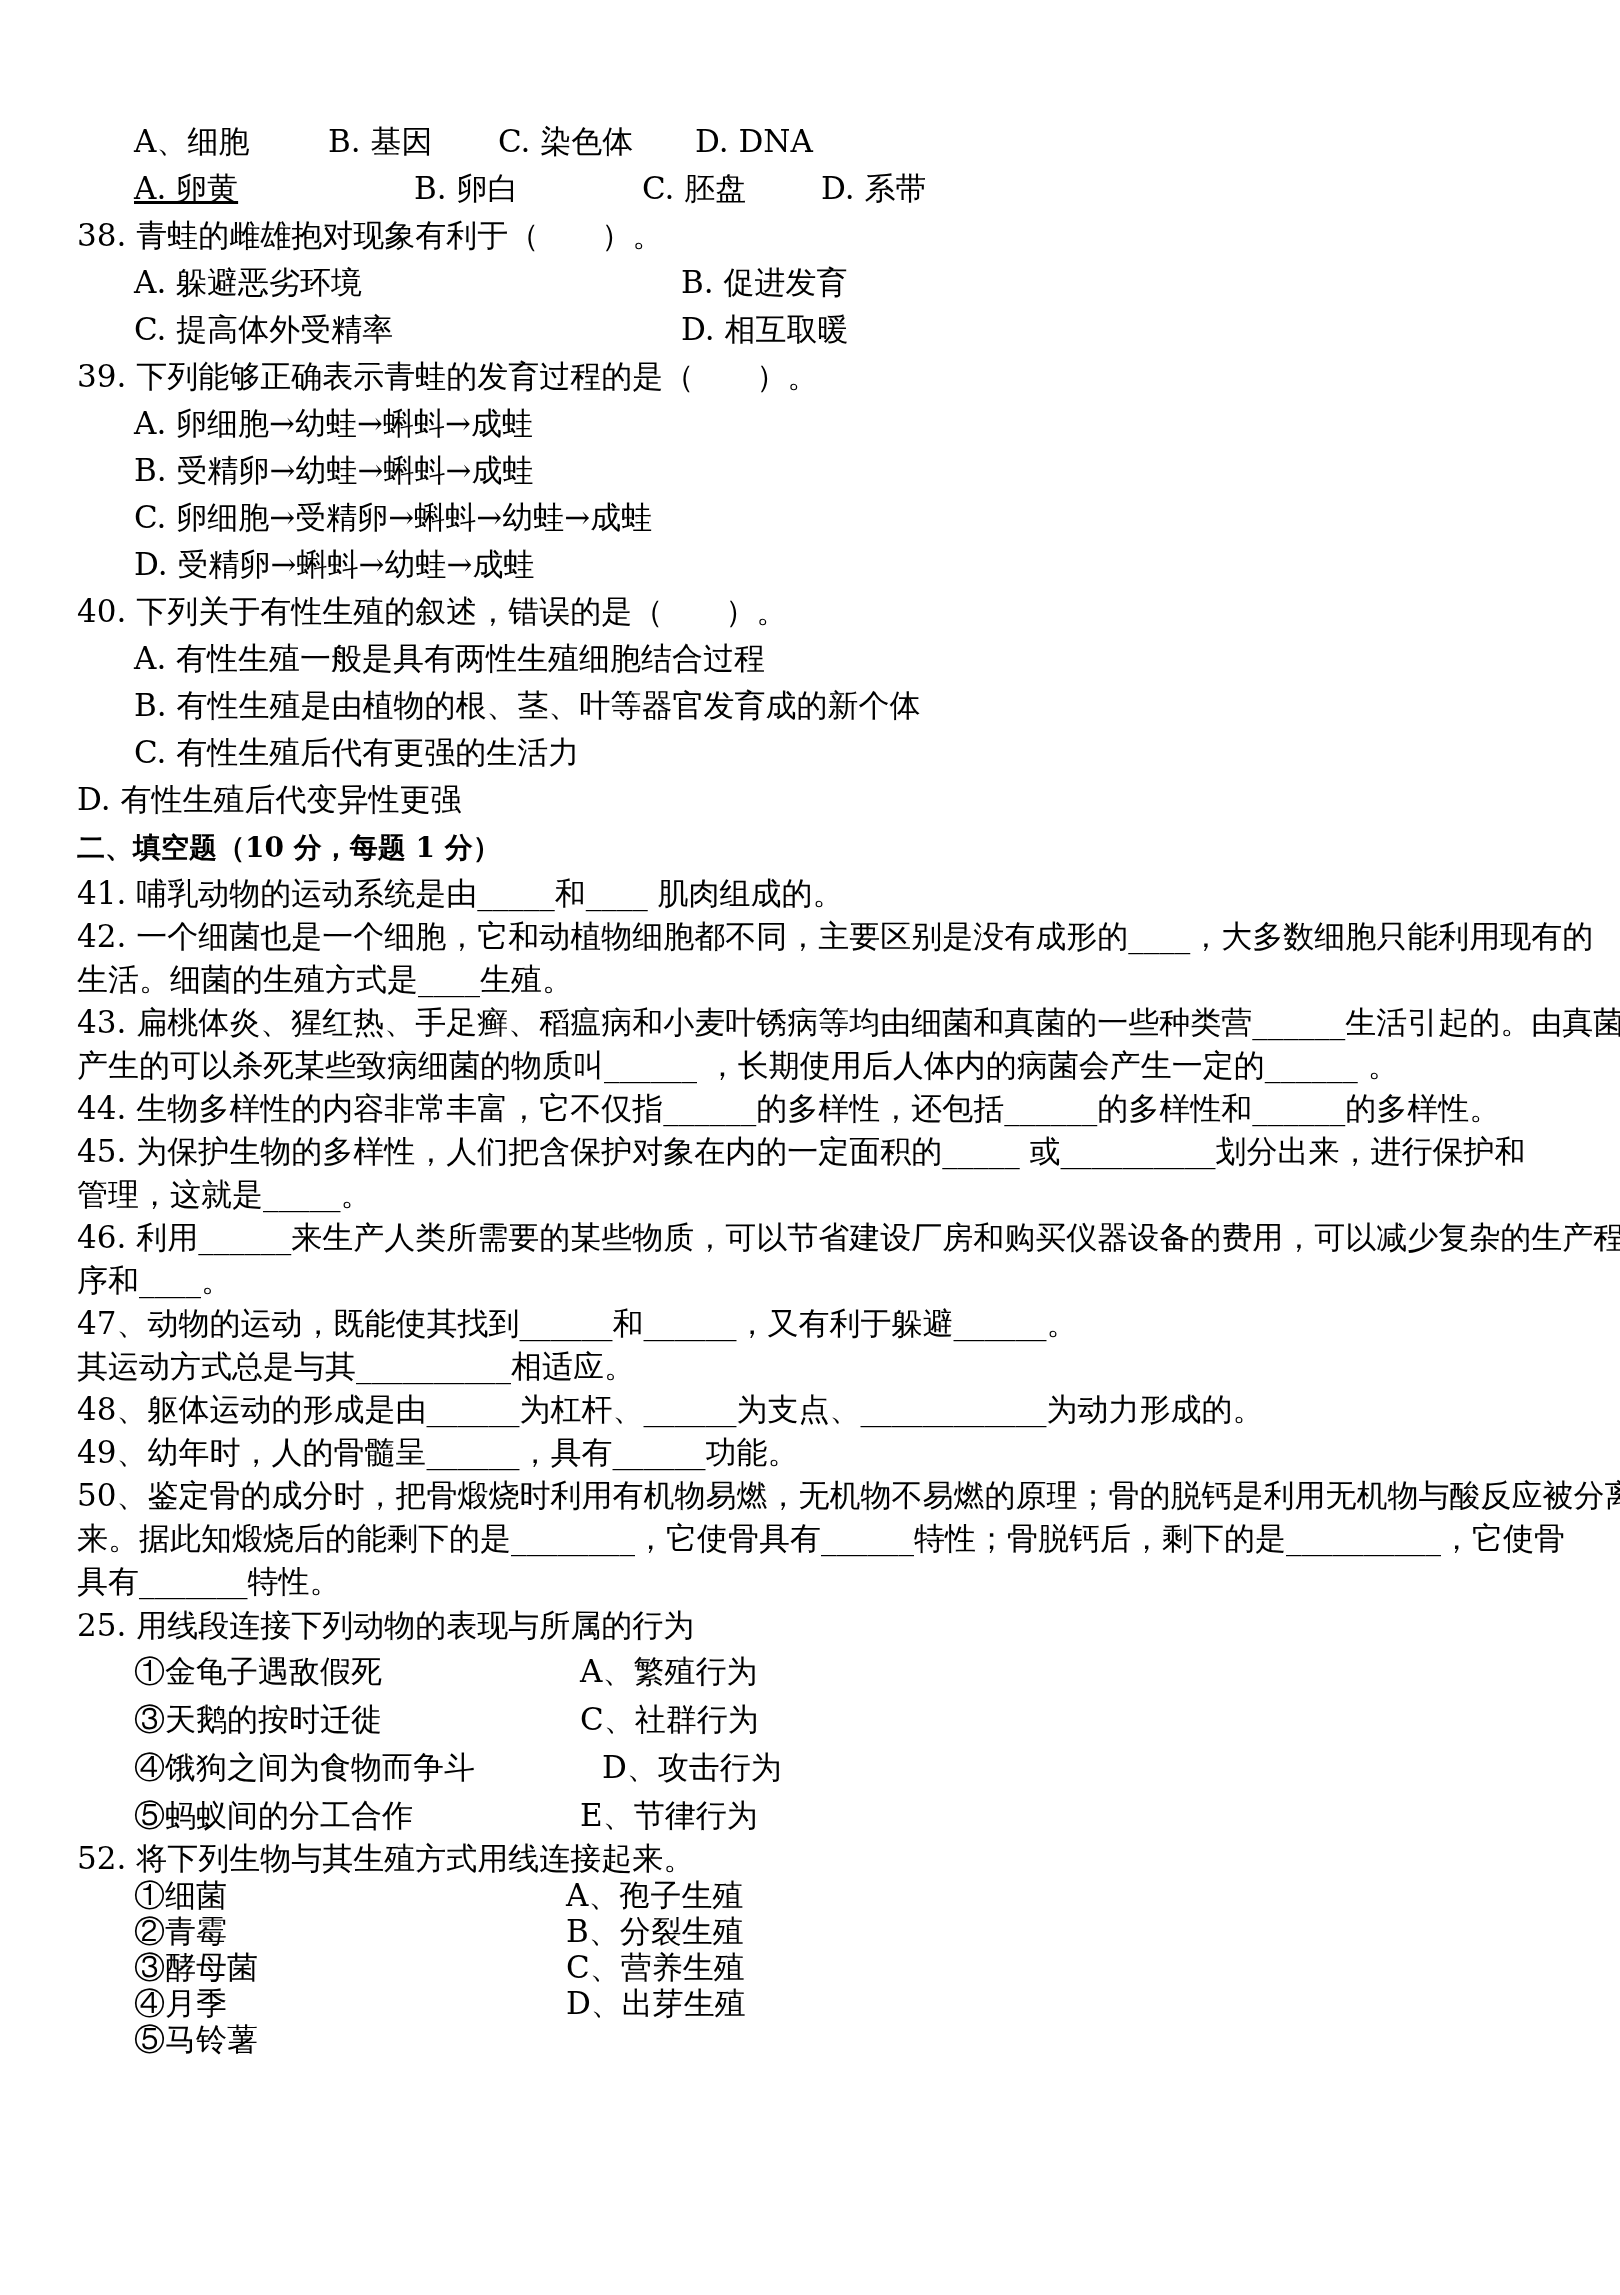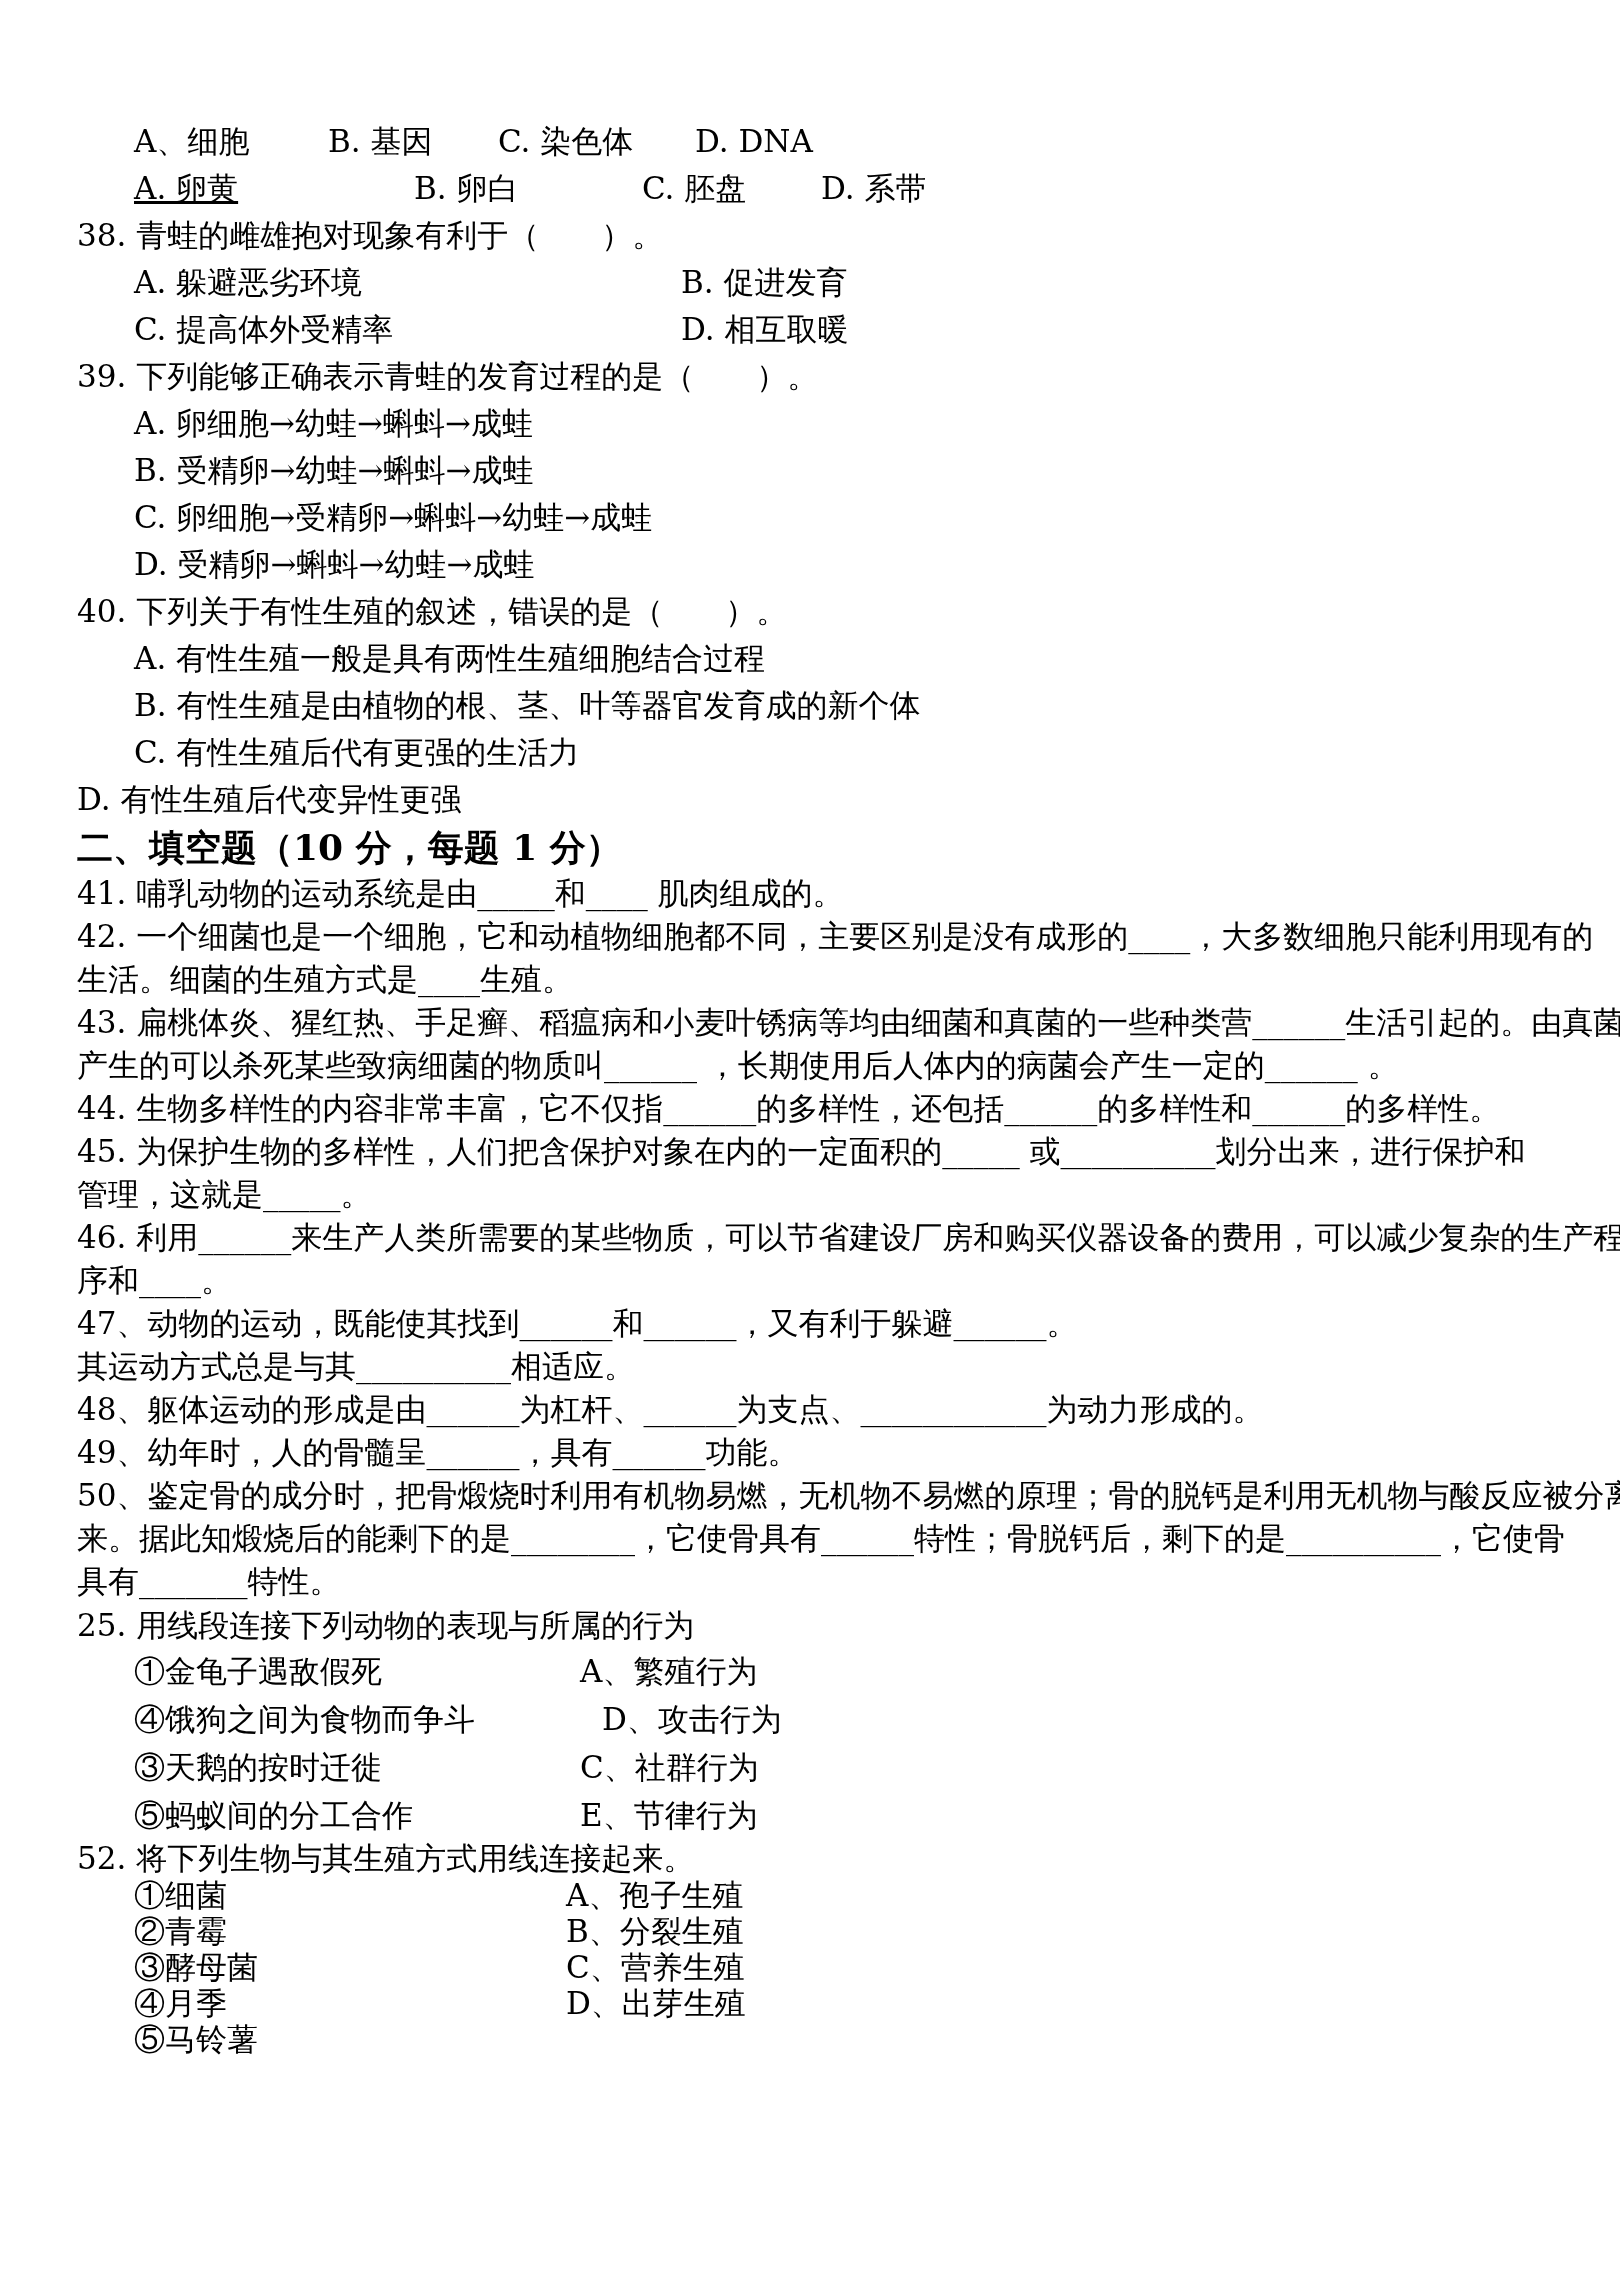--- a/index.html
+++ b/index.html
@@ -23,21 +23,21 @@
   }
   p.ln {
     margin: 0;
     white-space: nowrap;
   }
   .s1 p.ln { height: 47px; line-height: 47px; }
   .s2 p.ln { height: 43px; line-height: 43px; }
   .indent { padding-left: 57px; }
   .sec-heading {
     margin: 0;
-    font-size: 36px;
+    font-size: 28px;
     font-weight: 700;
     height: 49px;
     line-height: 49px;
     white-space: nowrap;
   }
   .ib { display: inline-block; }
   
   .w36a { width: 170px; }
   .w36b { width: 170px; margin-left: 24px; }
   .w36c { width: 197px; }
@@ -111,24 +111,24 @@
   </div>
 
   <div class="s3">
 
     <p class="q51-title">25. 用线段连接下列动物的表现与所属的行为</p>
     <div class="pairs51">
       <p class="ln indent">
         <span class="ib col51">①金龟子遇敌假死</span><span>A、繁殖行为</span>
       </p>
       <p class="ln indent">
-        <span class="ib col51">④饿狗之间为食物而争斗</span><span class="shift40">D、攻击行为</span>
+        <span class="ib col51">③天鹅的按时迁徙</span><span>C、社群行为</span>
       </p>
       <p class="ln indent">
-        <span class="ib col51">③天鹅的按时迁徙</span><span>C、社群行为</span>
+        <span class="ib col51">④饿狗之间为食物而争斗</span><span class="shift40">D、攻击行为</span>
       </p>
       <p class="ln indent">
         <span class="ib col51">⑤蚂蚁间的分工合作</span><span>E、节律行为</span>
       </p>
     </div>
 
     <p class="q52-title">52. 将下列生物与其生殖方式用线连接起来。</p>
     <div class="pairs52">
       <p class="ln indent">
         <span class="ib col52">①细菌</span><span>A、孢子生殖</span>

